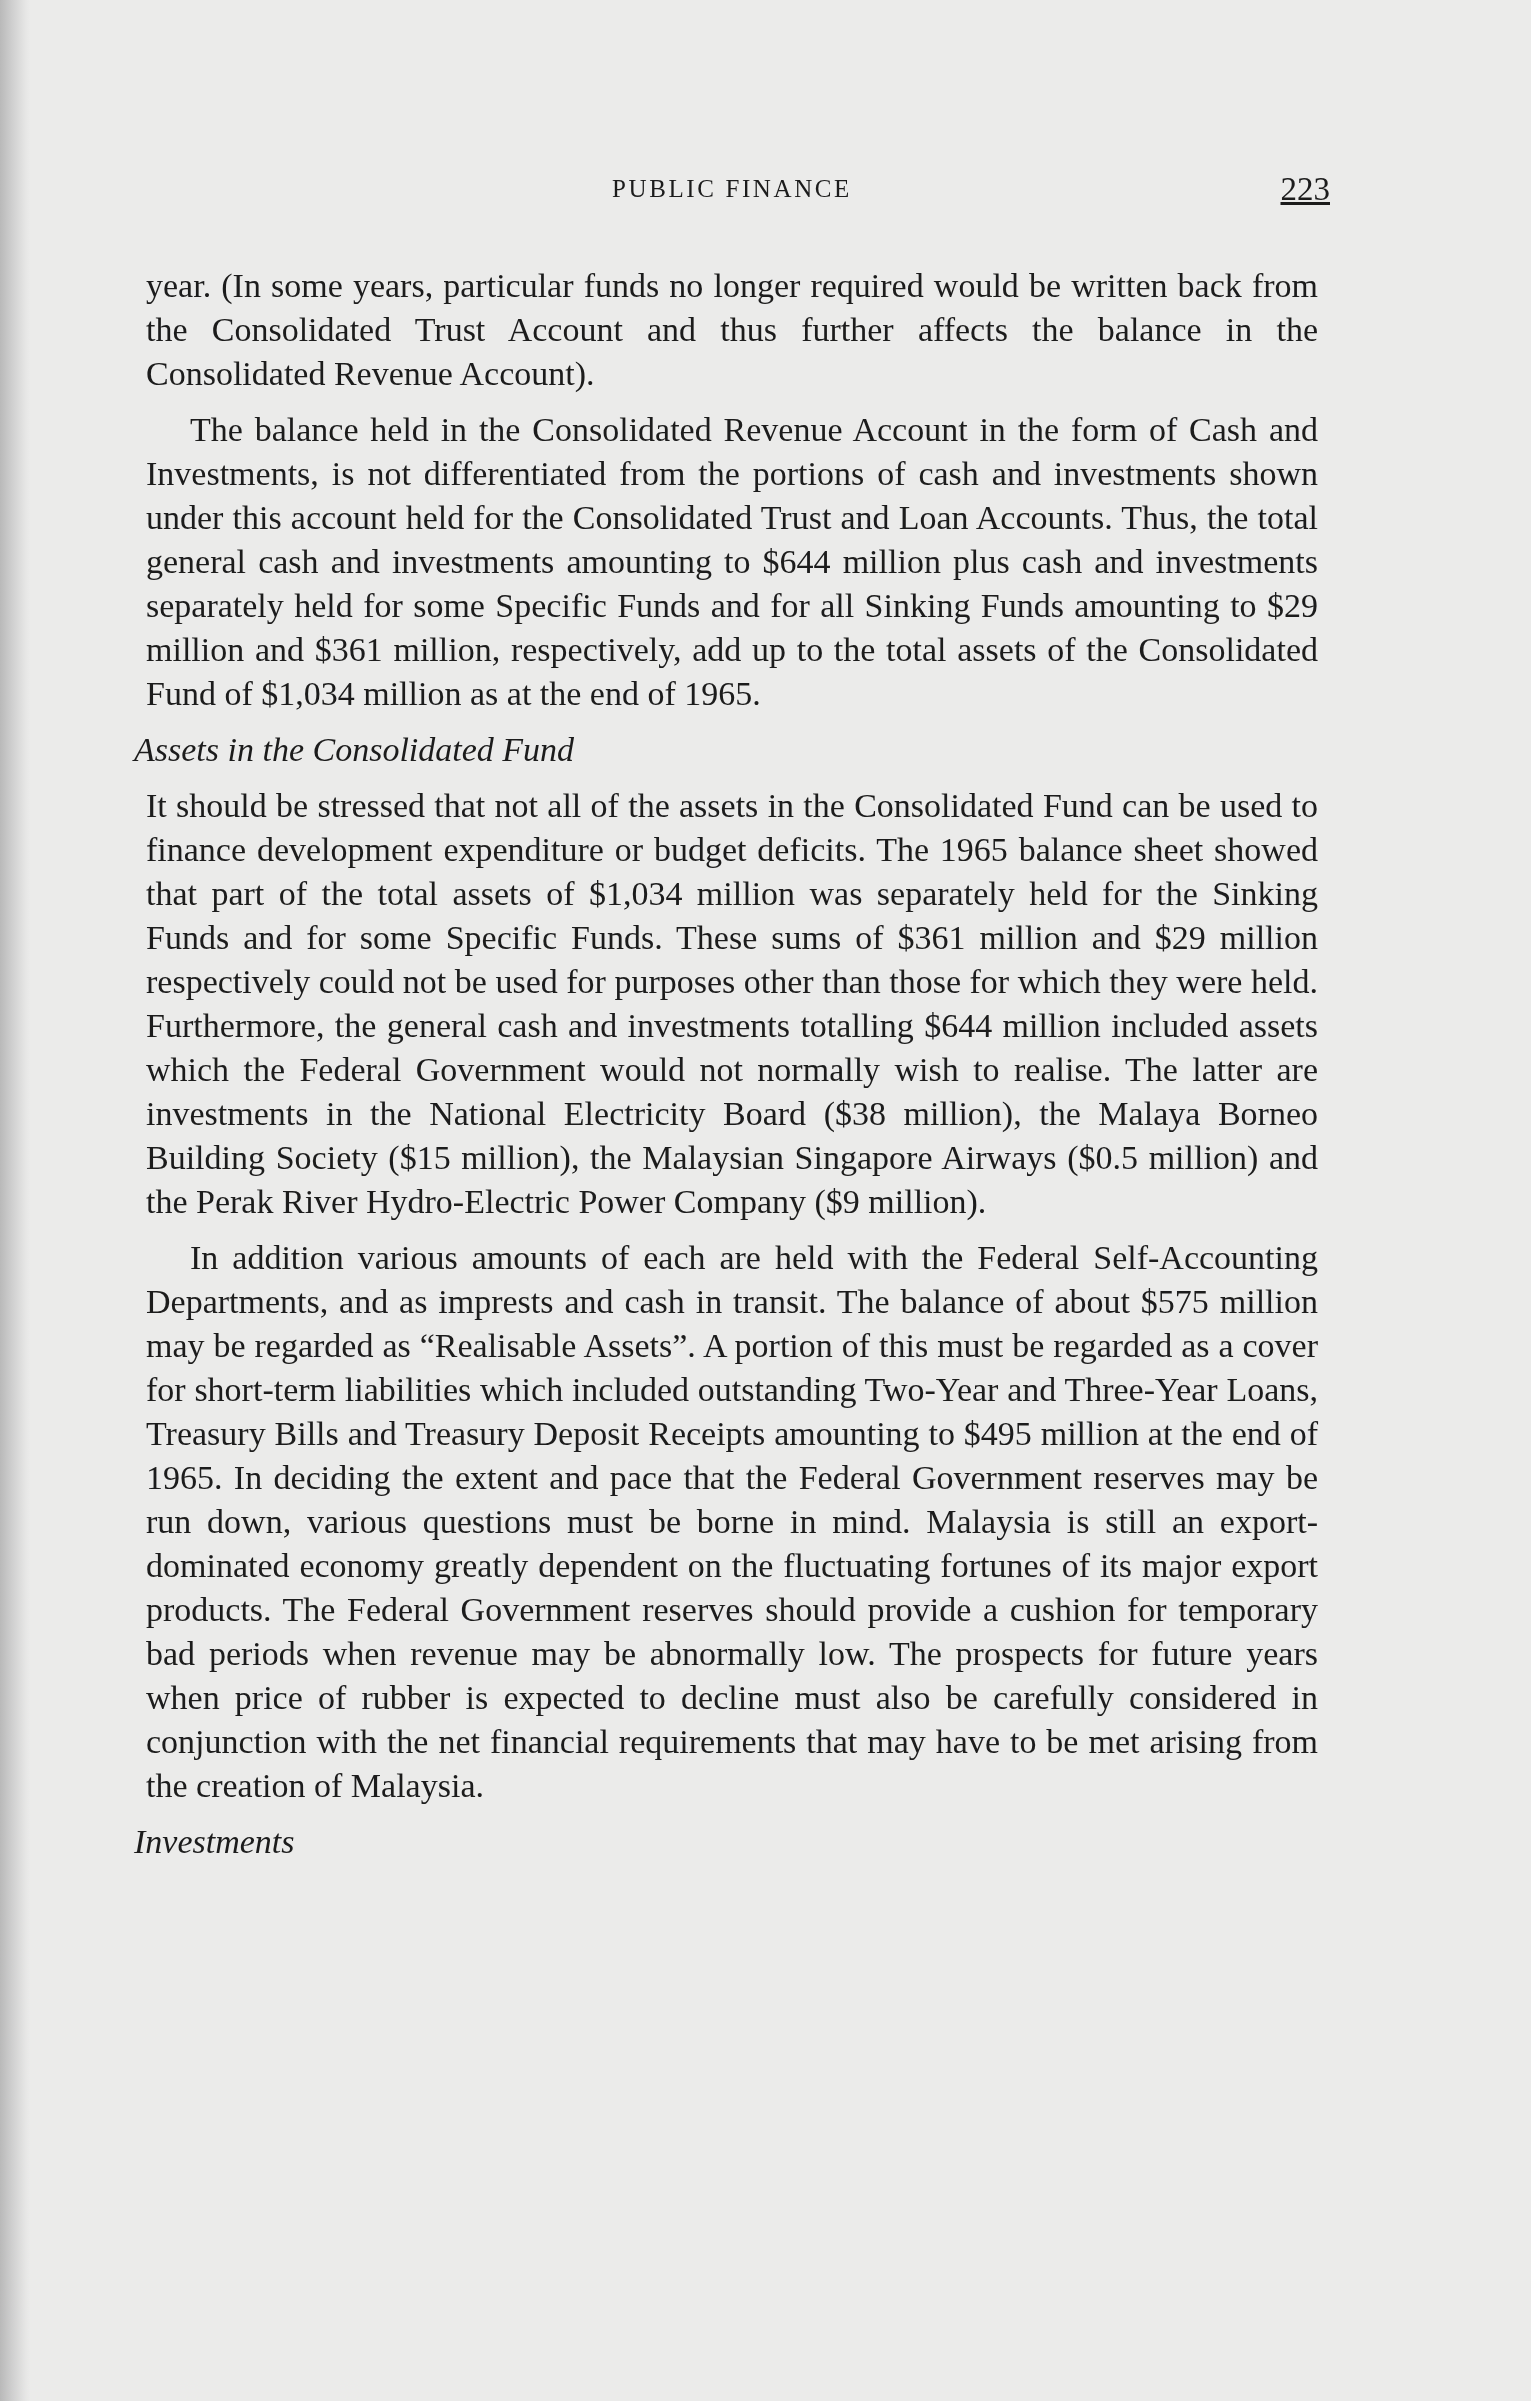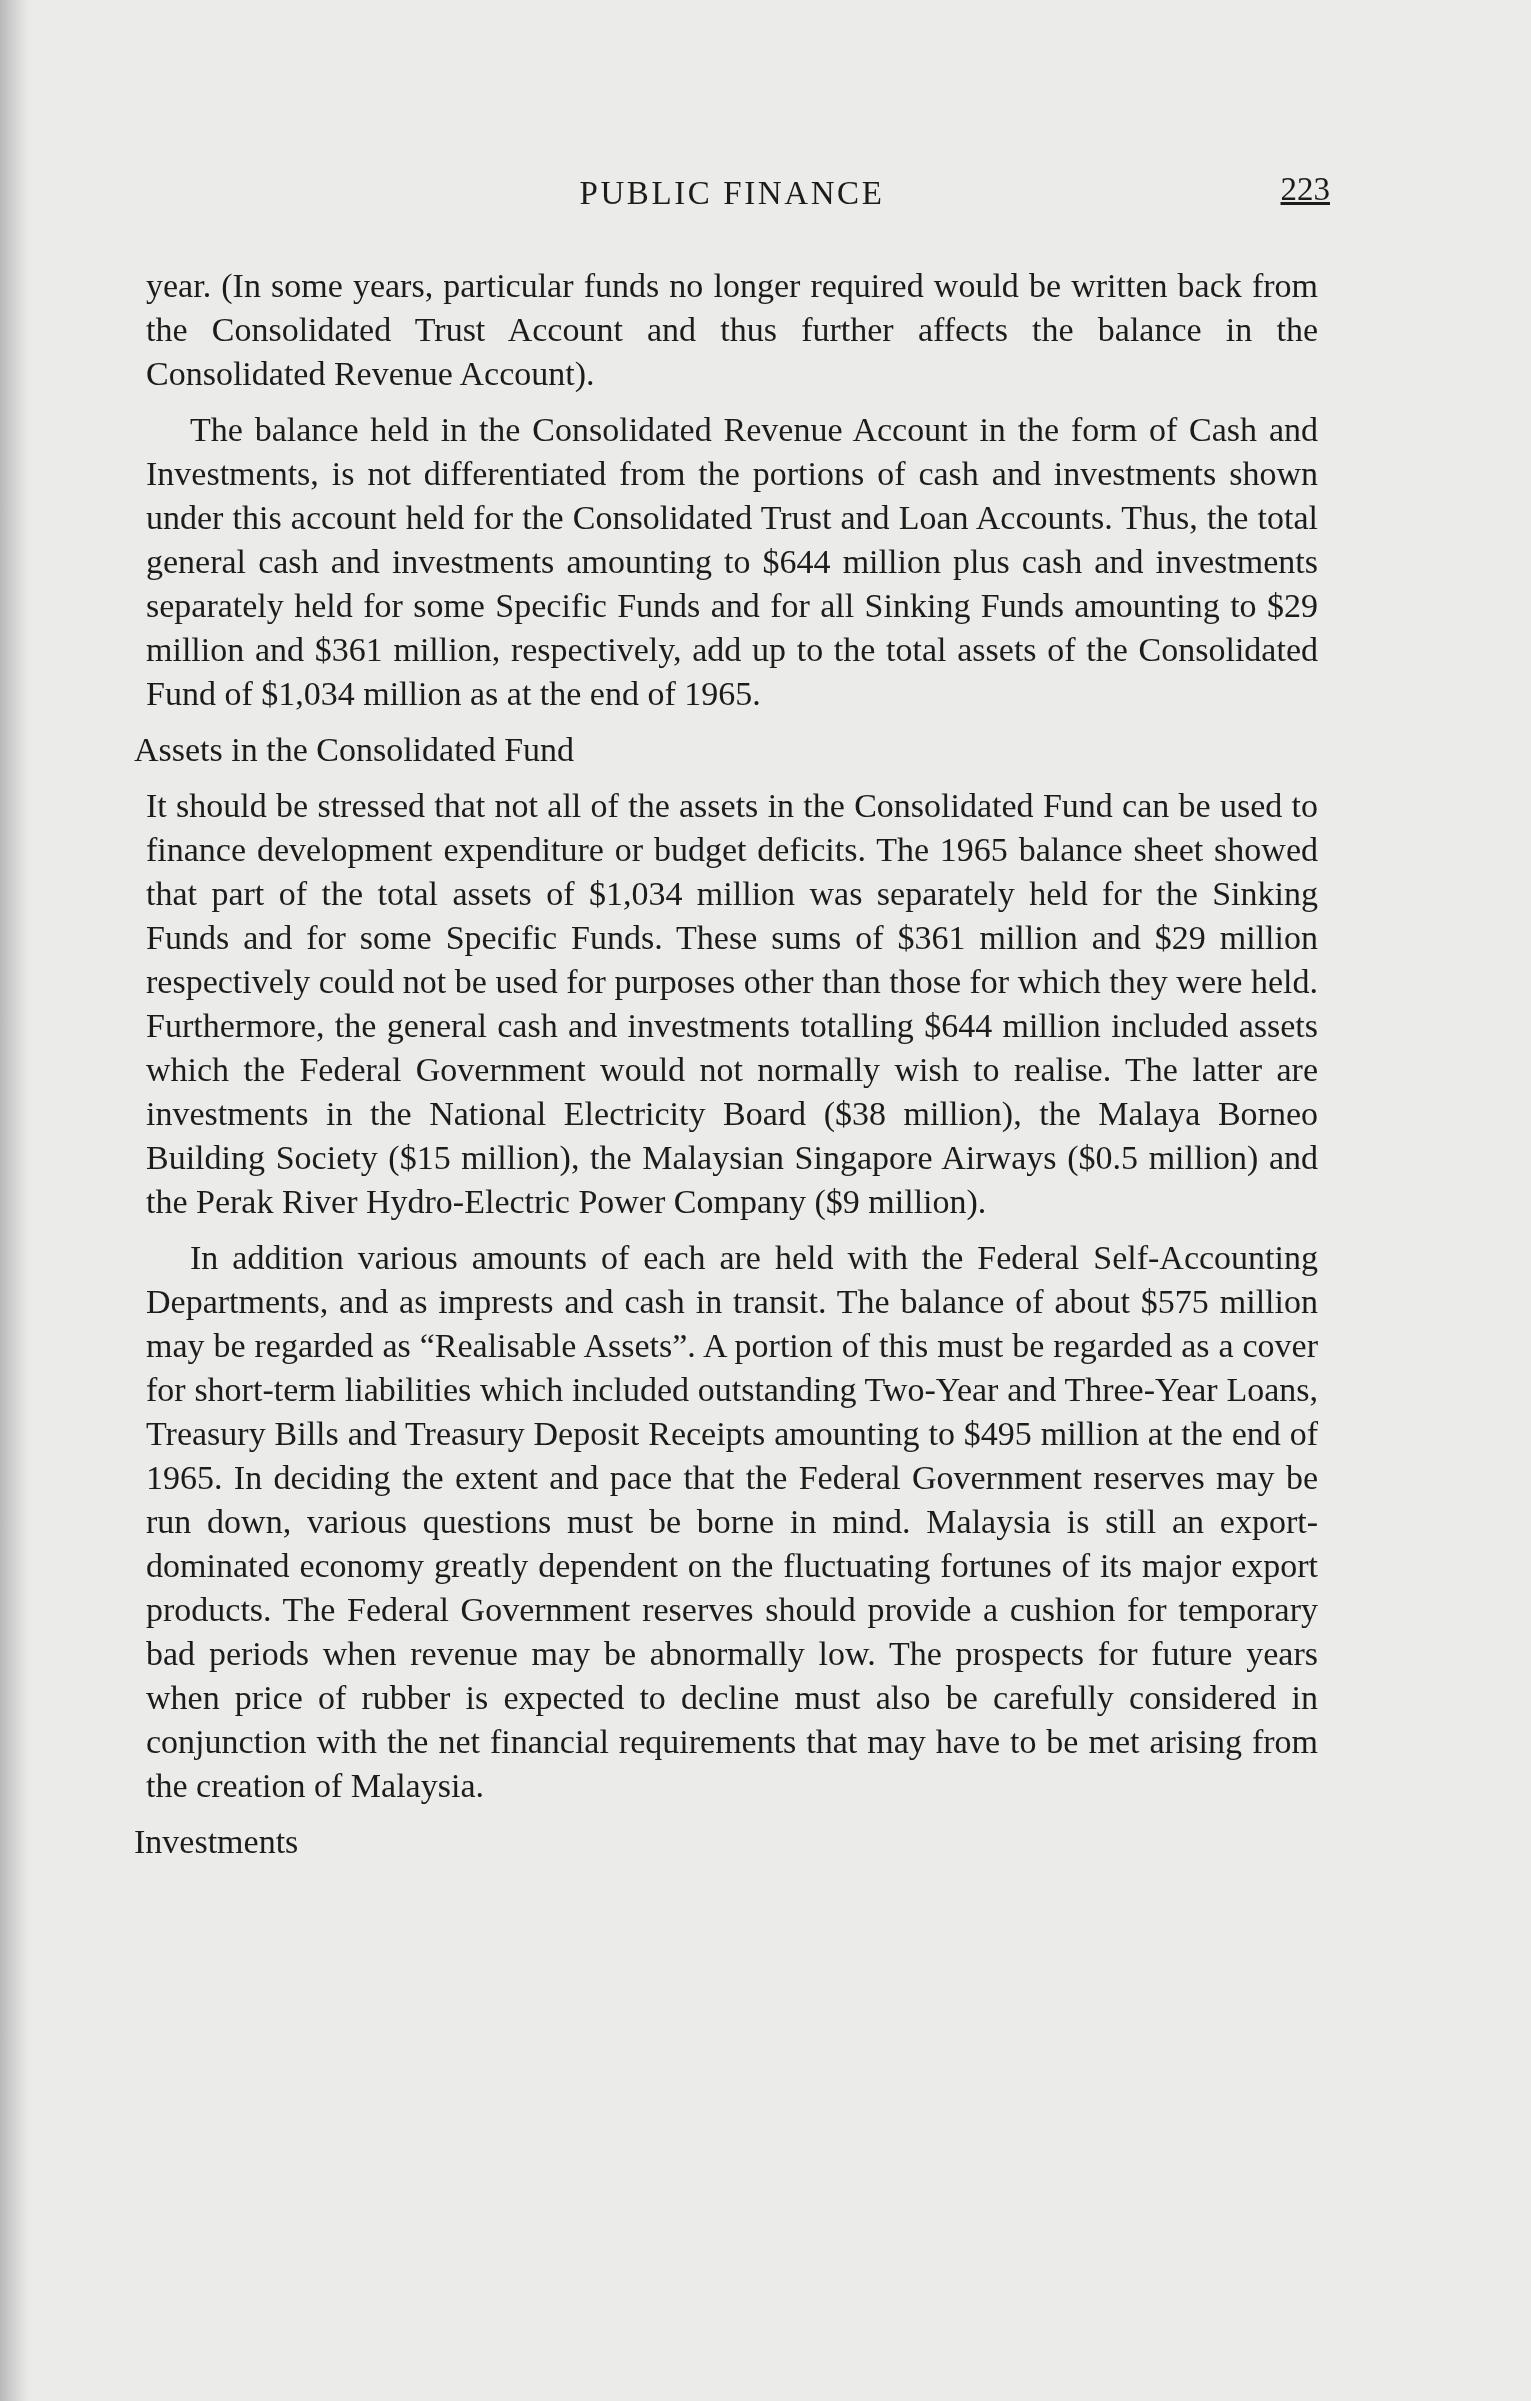--- a/index.html
+++ b/index.html
@@ -27,21 +27,21 @@
     top: 171px;
     left: 0;
     width: 1196px;
     height: 44px;
   }
   .running-title {
     position: absolute;
     left: 0; width: 1196px;
     text-align: center;
     top: 3.5px;
-    font-size: 33px;
+    font-size: 25px;
     letter-spacing: 2.6px;
   }
   .page-number {
     position: absolute;
     right: 0;
     top: 0;
     font-size: 33px;
     text-decoration: underline;
   }
   .body-text {
@@ -49,20 +49,21 @@
     top: 252px;
     left: 0;
     width: 1196px;
     font-size: 34px;
     line-height: 44px;
     text-align: justify;
   }
   .body-text p { margin: 12px; }
   .body-text p.indent { text-indent: 44px; }
   .body-text .subhead {
+    font-style: italic;
     margin: 0;
   }
 </style>
 </head>
 <body>
 
 <div class="edge-shadow"></div>
 
 <div class="page">
   <div class="running-head">

